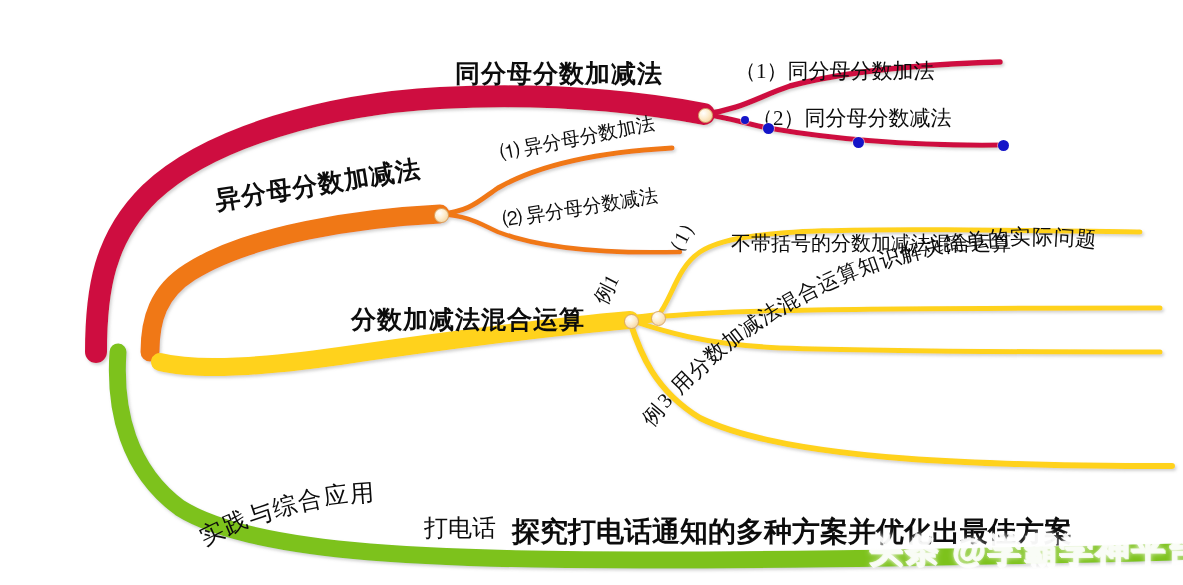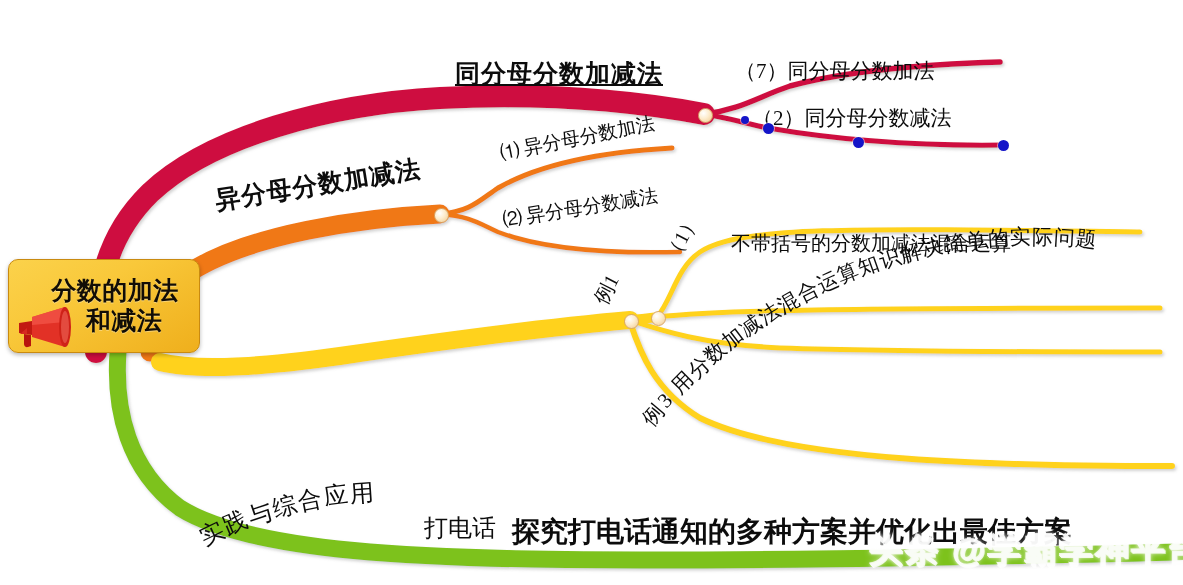--- a/index.html
+++ b/index.html
@@ -30,21 +30,21 @@
   .center-label .l1{padding-left:22px;}
   .center-label .l2{padding-left:40px;}
   .megaphone{position:absolute;left:6px;top:44px;width:62px;height:44px;z-index:7;}
 
   
   .lbl{
     position:absolute;white-space:nowrap;color:#0c0c0c;
     font-family:"Liberation Serif","DejaVu Serif",serif;
     z-index:5;
   }
-  .b1-main{left:455px;top:57px;font-size:25px;font-weight:700;letter-spacing:1px;text-decoration:underline;}
+  .b1-main{left:455px;top:57px;font-size:25px;font-weight:700;letter-spacing:1px;}
   .b1-s1{left:735px;top:57px;font-size:21px;}
   .b1-s2{left:752px;top:104px;font-size:21px;}
 
   .b2-main{left:218px;top:184px;font-size:25px;font-weight:700;letter-spacing:1px;
            transform:rotate(-9deg);transform-origin:left bottom;}
   .b2-s1{left:503px;top:140px;font-size:19px;transform:rotate(-11deg);transform-origin:left bottom;}
   .b2-s2{left:505px;top:207px;font-size:19px;transform:rotate(-9deg);transform-origin:left bottom;}
 
   .b3-main{left:351px;top:303px;font-size:25px;font-weight:700;letter-spacing:1px;}
   .b3-ex1{left:612px;top:282px;font-size:20px;transform:rotate(-63deg);transform-origin:left bottom;}
@@ -111,51 +111,37 @@
       <path d="M630,320 C660,330 700,344 780,348 C900,352 1060,352 1160,352" fill="none" stroke="#FFD21E" stroke-width="5" stroke-linecap="round"></path>
       <path d="M630,322 C640,352 654,390 700,418 C790,462 1000,466 1172,466" fill="none" stroke="#FFD21E" stroke-width="6" stroke-linecap="round"></path>
     </g>
 
     <g filter="url(#sh)">
       <path d="M118,352 C114,410 128,470 180,508 C250,552 420,560 640,560
                C840,560 1010,556 1180,552" fill="none" stroke="#7DC21E" stroke-width="17" stroke-linecap="round"></path>
     </g>
   </svg>
 
-  <div class="center-node">
-    <svg class="megaphone" viewBox="0 0 62 44">
-      <path d="M4 19 L4 29 L17 31 L17 17 Z" fill="#C21A12"></path>
-      <path d="M17 13 L50 3 L50 43 L17 33 Z" fill="#E23126"></path>
-      <path d="M17 13 L50 3 L50 18 L17 21 Z" fill="#F3564A" opacity=".75"></path>
-      <ellipse cx="50" cy="23" rx="6" ry="20" fill="#CF2218"></ellipse>
-      <ellipse cx="50" cy="23" rx="4" ry="16" fill="#F0675A" opacity=".6"></ellipse>
-      <path d="M9 30 L9 40 C9 42.5 11 43.5 13 43 L16 42 L16 31 Z" fill="#B8150E"></path>
-      <path d="M12 24 L12 30 L5 30 Z" fill="#D62A20"></path>
-    </svg>
-    <div class="center-label">
-      <span class="l1">分数的加法</span>
-      <span class="l2">和减法</span>
-    </div>
-  </div>
 
   <div class="lbl b1-main">同分母分数加减法</div>
-  <div class="lbl b1-s1">（7）同分母分数加法</div>
+  <div class="lbl b1-s1">（1）同分母分数加法</div>
   <div class="lbl b1-s2">（2）同分母分数减法</div>
 
   <div class="node-dot" style="left:698px;top:108px;"></div>
   <div class="dot" style="left:763px;top:123px;"></div>
   <div class="dot" style="left:853px;top:137px;"></div>
   <div class="dot" style="left:998px;top:140px;"></div>
   <div class="dot" style="left:741px;top:116px;width:8px;height:8px;"></div>
 
   <div class="lbl b2-main">异分母分数加减法</div>
   <div class="lbl b2-s1">⑴ 异分母分数加法</div>
   <div class="lbl b2-s2">⑵ 异分母分数减法</div>
   <div class="node-dot" style="left:434px;top:208px;"></div>
 
+  <div class="lbl b3-main">分数加减法混合运算</div>
   <div class="lbl b3-ex1">例1</div>
   <div class="lbl b3-p1">（1）</div>
   <div class="lbl b3-s1">不带括号的分数加减法混合运算</div>
 
   <div class="node-dot" style="left:624px;top:314px;"></div>
   <div class="node-dot" style="left:651px;top:311px;"></div>
 
   <div class="arc" id="arc-ex3">
       <span style="position: absolute; left: 657px; top: 404px; font-size: 21px; transform: rotate(-50deg); transform-origin: left bottom;">例</span>
       <span style="position: absolute; left: 670.82px; top: 387.53px; font-size: 21px; transform: rotate(-47.4545deg); transform-origin: left bottom;">3</span>

